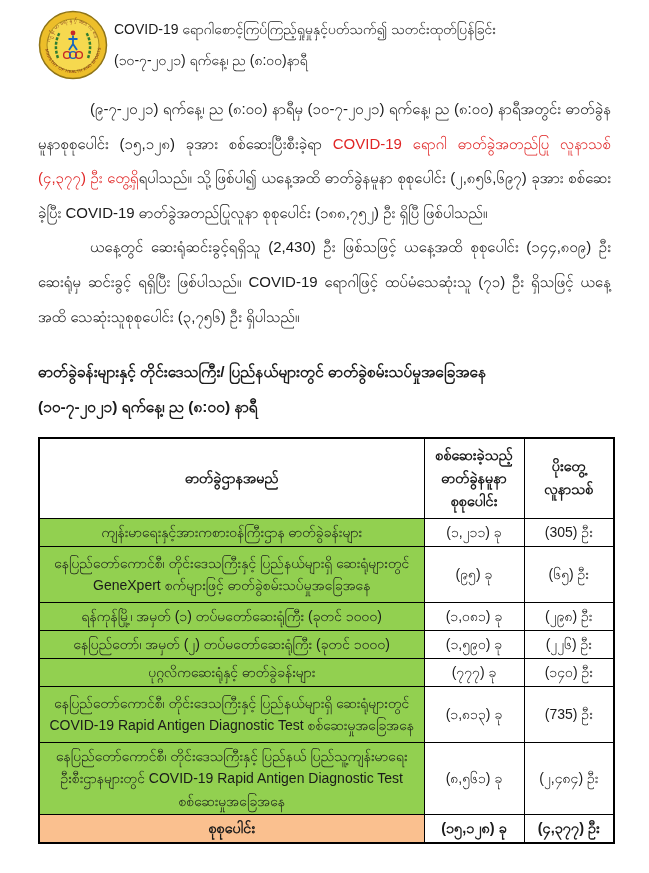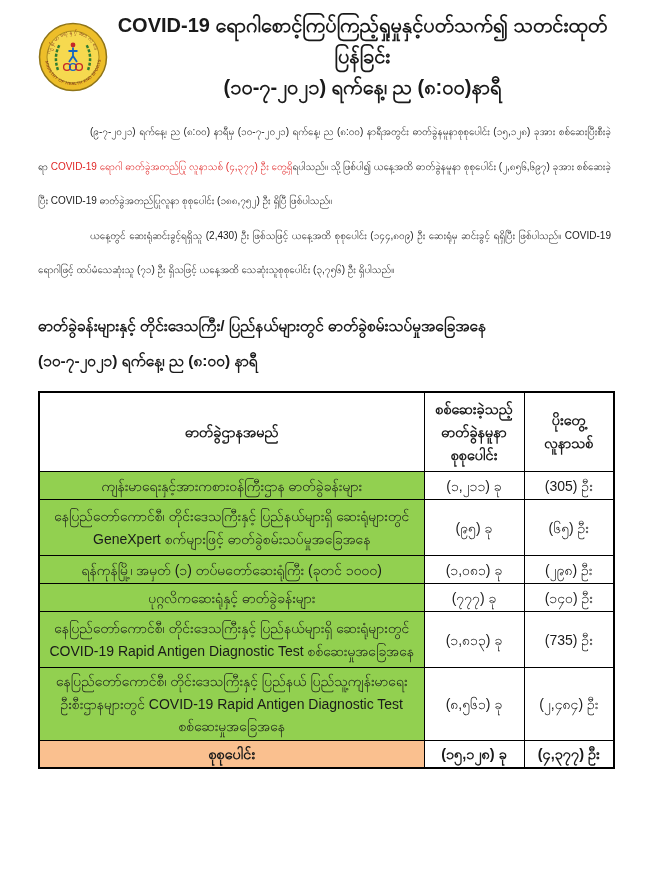--- a/index.html
+++ b/index.html
@@ -9,23 +9,23 @@
   *{margin:0;padding:0;box-sizing:border-box}
   html,body{background:#fff}
   body{
     width:649px;height:873px;
     font-family:"Liberation Sans","DejaVu Sans",sans-serif;
     color:var(--text);
   }
   .page{position:relative;width:649px;height:873px;overflow:hidden;background:#fff}
   .header{display:flex;align-items:center;padding:10px 38px 0 38px}
   .logo{width:70px;height:70px;flex:0 0 70px}
-  .titles{flex:1;text-align:center;font-weight:bold;font-size:20px;line-height:31px;padding-left:6px}
+  .titles{flex:1;text-align:left;font-weight:normal;font-size:14px;line-height:31px;padding-left:6px}
   .content{padding:12px 38px 0 38px}
-  p.para{font-size:10px;line-height:34.6px;text-align:justify;text-indent:52px;font-weight:normal}
+  p.para{font-size:15px;line-height:34.6px;text-align:justify;text-indent:52px;font-weight:normal}
   .red{color:var(--red)}
   .section-title{margin-top:20px;font-weight:bold;font-size:15.5px;line-height:35px}
   table.labs{
     margin-top:13px;width:575px;border-collapse:collapse;
     border:2px solid var(--border);table-layout:fixed;
   }
   table.labs col.c1{width:385px}
   table.labs col.c2{width:100px}
   table.labs col.c3{width:90px}
   table.labs th,table.labs td{
@@ -112,20 +112,25 @@
           <td class="label">နေပြည်တော်ကောင်စီ၊ တိုင်းဒေသကြီးနှင့် ပြည်နယ်များရှိ ဆေးရုံများတွင် GeneXpert စက်များဖြင့် ဓာတ်ခွဲစမ်းသပ်မှုအခြေအနေ</td>
           <td>(၉၅) ခု</td>
           <td>(၆၅) ဦး</td>
         </tr>
         <tr class="row-green r-s">
           <td class="label">ရန်ကုန်မြို့၊ အမှတ် (၁) တပ်မတော်ဆေးရုံကြီး (ခုတင် ၁၀၀၀)</td>
           <td>(၁,၀၈၁) ခု</td>
           <td>(၂၉၈) ဦး</td>
         </tr>
         <tr class="row-green r-s">
+          <td class="label">နေပြည်တော်၊ အမှတ် (၂) တပ်မတော်ဆေးရုံကြီး (ခုတင် ၁၀၀၀)</td>
+          <td>(၁,၅၉၀) ခု</td>
+          <td>(၂၂၆) ဦး</td>
+        </tr>
+        <tr class="row-green r-s">
           <td class="label">ပုဂ္ဂလိကဆေးရုံနှင့် ဓာတ်ခွဲခန်းများ</td>
           <td>(၇၇၇) ခု</td>
           <td>(၁၄၀) ဦး</td>
         </tr>
         <tr class="row-green r-m">
           <td class="label">နေပြည်တော်ကောင်စီ၊ တိုင်းဒေသကြီးနှင့် ပြည်နယ်များရှိ ဆေးရုံများတွင် COVID-19 Rapid Antigen Diagnostic Test စစ်ဆေးမှုအခြေအနေ</td>
           <td>(၁,၈၁၃) ခု</td>
           <td>(735) ဦး</td>
         </tr>
         <tr class="row-green r-l">

